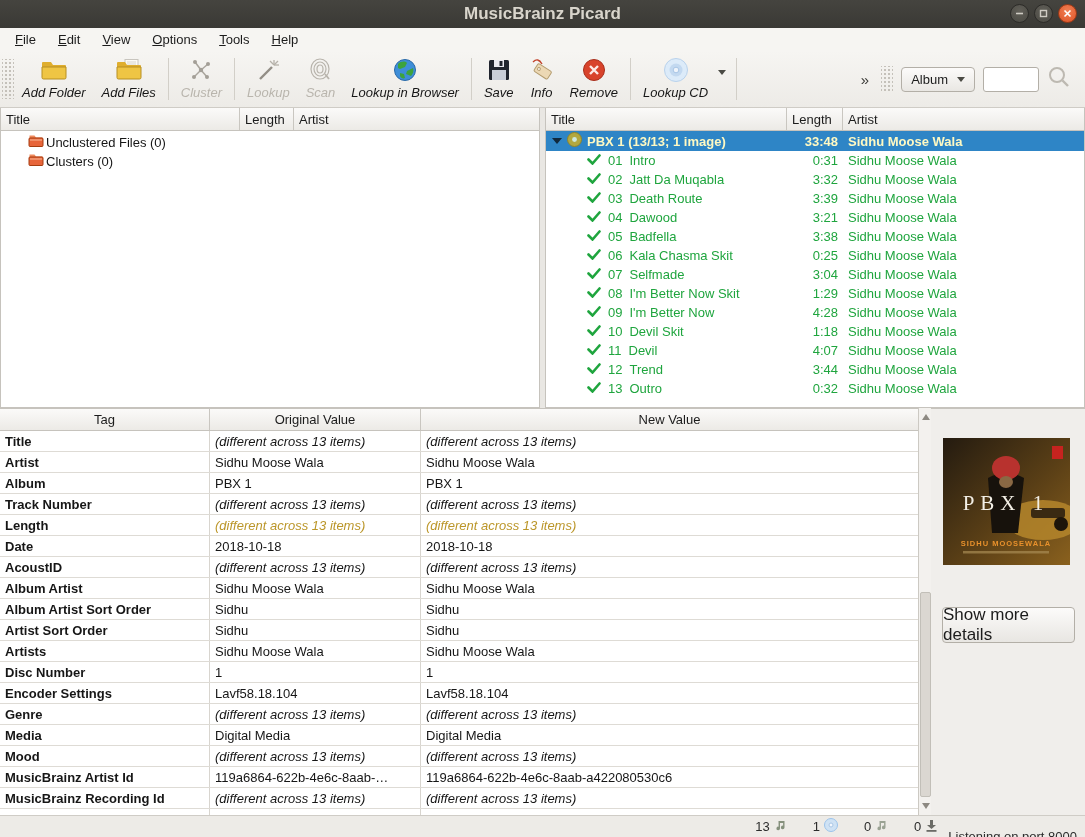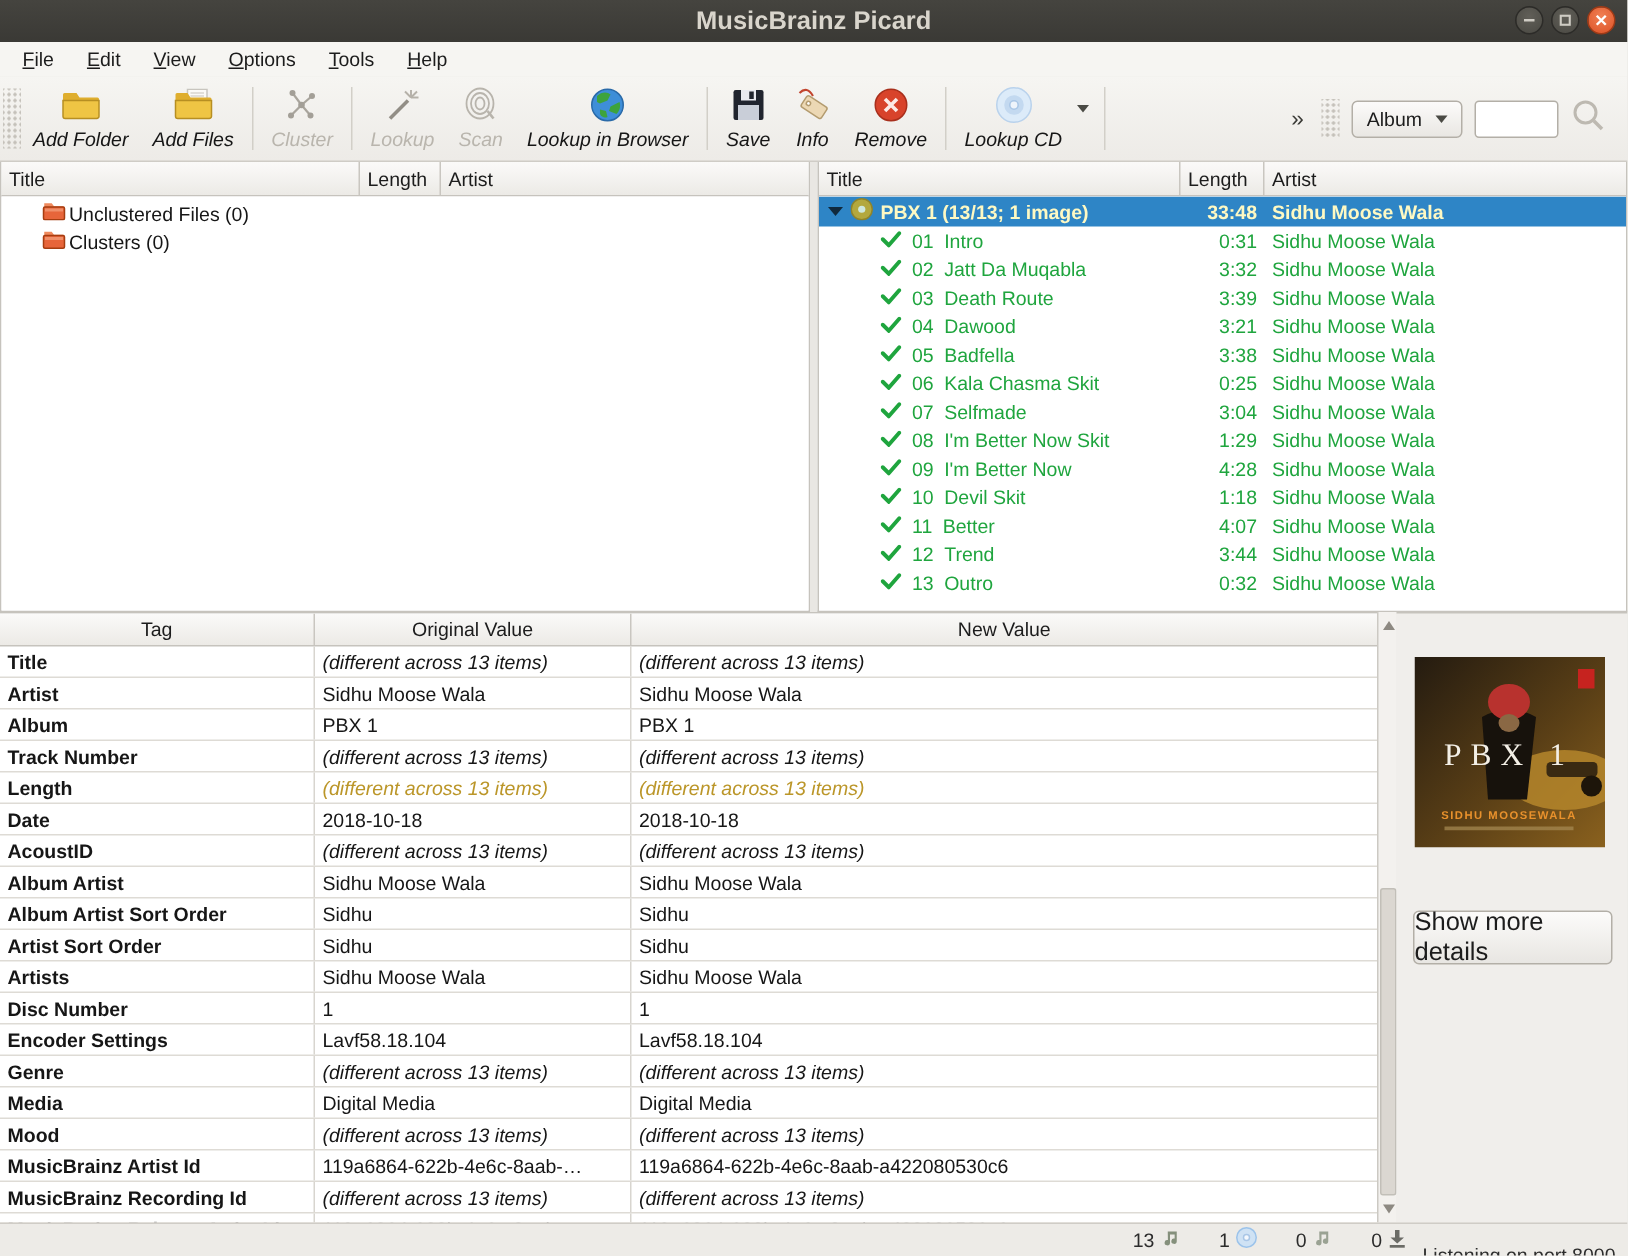--- a/index.html
+++ b/index.html
@@ -503,21 +503,21 @@
               </span>
               <span class="t-len">1:18</span>
               <span class="t-art">Sidhu Moose Wala</span>
             </div>
             <div class="track-row">
               <span class="t-title">
                 <span><svg width="14" height="11" viewBox="0 0 14 11">
                     <path d="M1.5 5.5l4 4L12.5 1.5" fill="none" stroke="#1fa53e" stroke-width="2.6" stroke-linecap="round"></path>
                   </svg></span>
                 <span>11</span>
-                <span>Better</span>
+                <span>Devil</span>
               </span>
               <span class="t-len">4:07</span>
               <span class="t-art">Sidhu Moose Wala</span>
             </div>
             <div class="track-row">
               <span class="t-title">
                 <span><svg width="14" height="11" viewBox="0 0 14 11">
                     <path d="M1.5 5.5l4 4L12.5 1.5" fill="none" stroke="#1fa53e" stroke-width="2.6" stroke-linecap="round"></path>
                   </svg></span>
                 <span>12</span>

